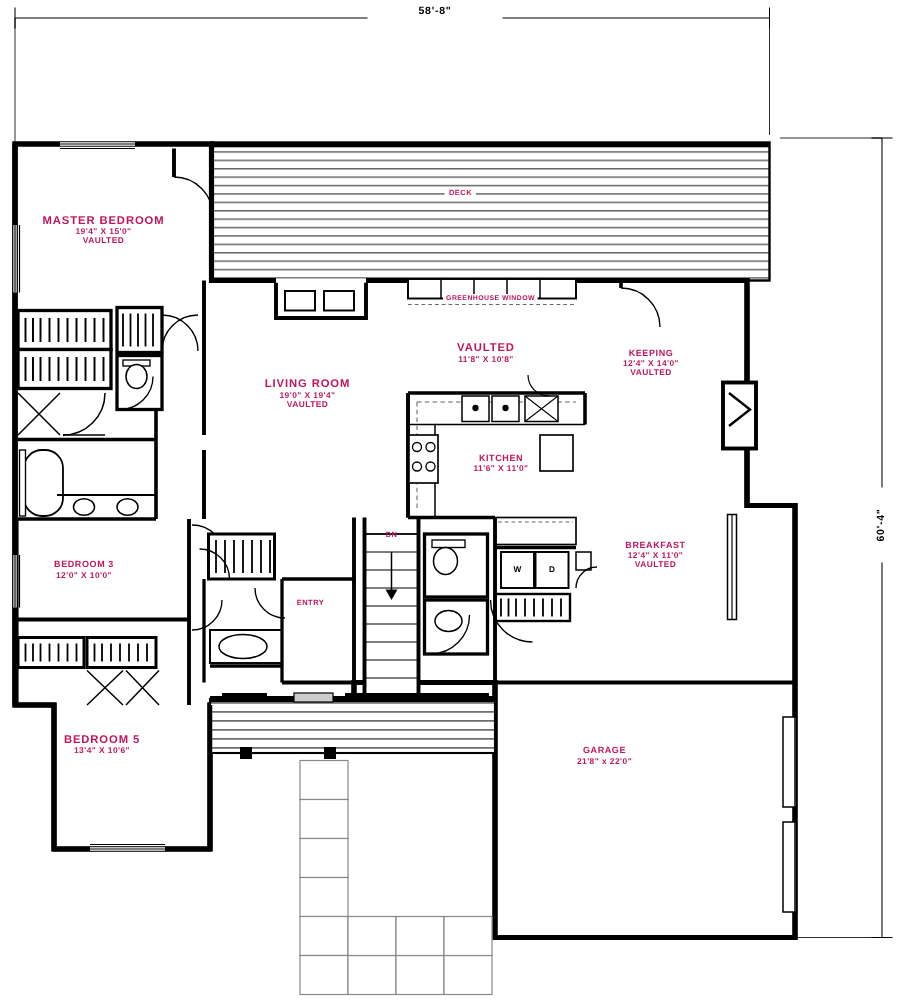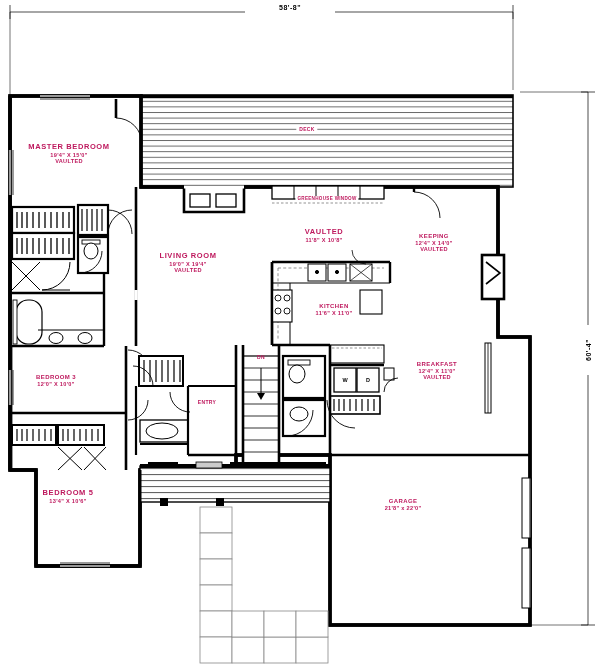--- a/index.html
+++ b/index.html
@@ -440,21 +440,21 @@
       <line x1="40" y1="99" x2="90" y2="99"></line>
     </g>
   </svg>
 
   <div class="lbl" style="left:69px; top:143px;">
     <span class="nm">MASTER BEDROOM</span>
     <span class="dim">19'4" X 15'0"</span>
     <span class="vault">VAULTED</span>
   </div>
 
-  <div class="lbl" style="left:188px; top:252px;">
+  <div class="lbl" style="left:205px; top:252px;">
     <span class="nm">LIVING ROOM</span>
     <span class="dim">19'0" X 19'4"</span>
     <span class="vault">VAULTED</span>
   </div>
 
   <div class="lbl" style="left:324px; top:228px;">
     <span class="nm">VAULTED</span>
     <span class="dim">11'8" X 10'8"</span>
   </div>
 

